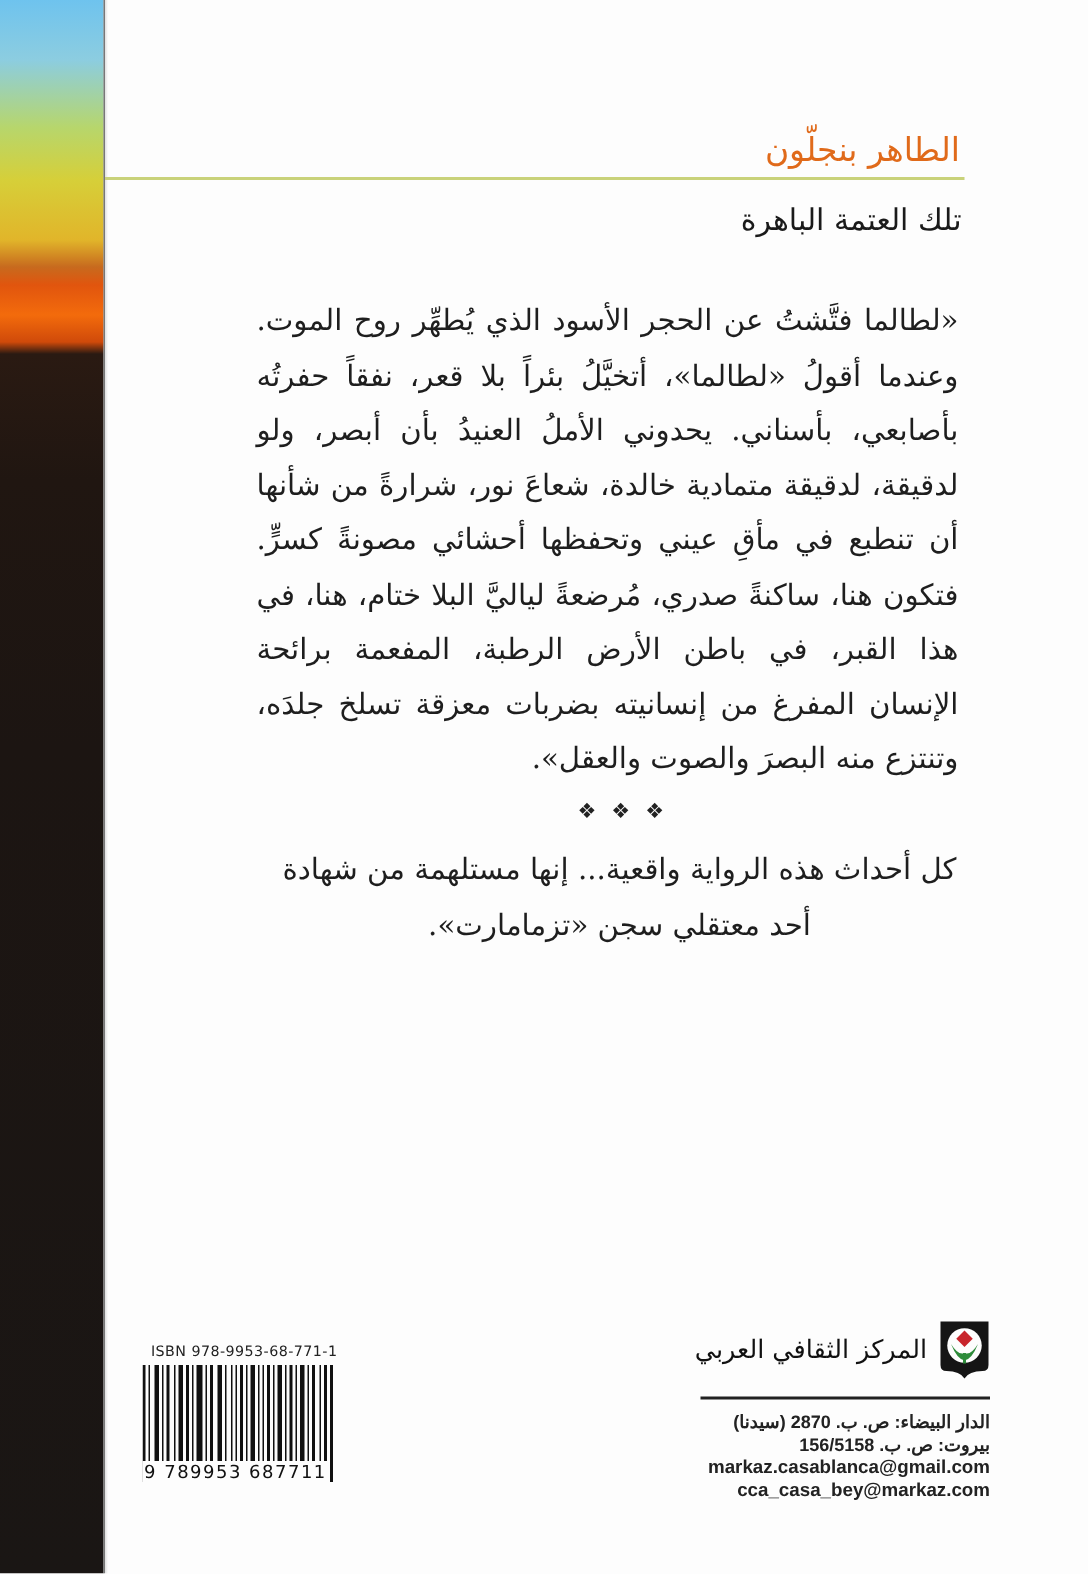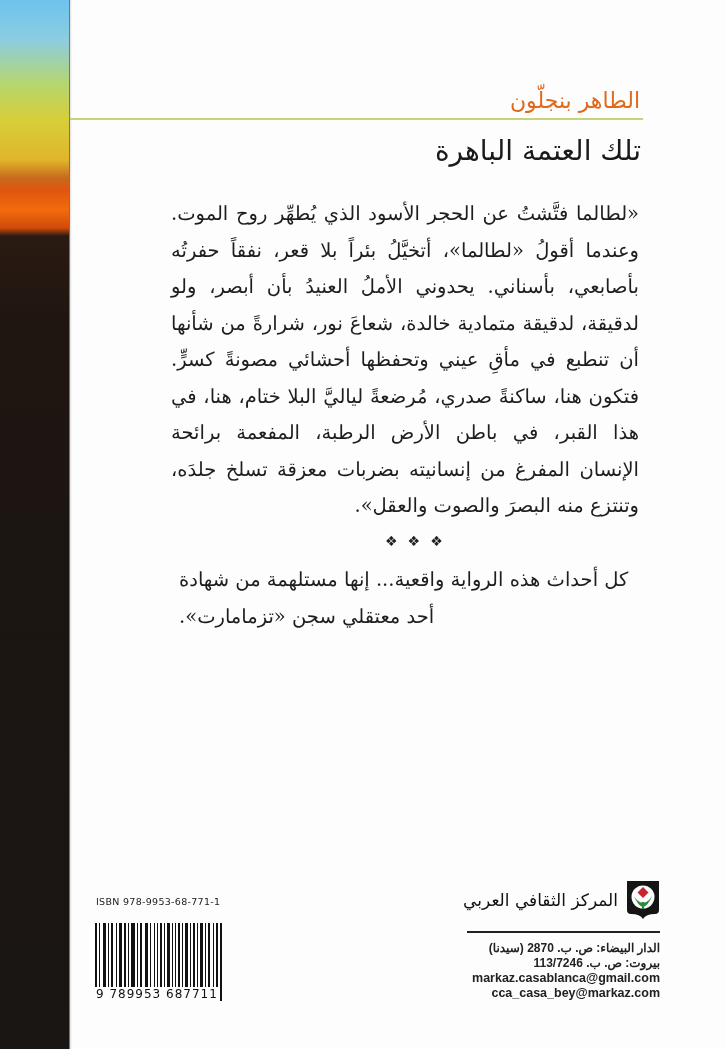--- a/index.html
+++ b/index.html
@@ -59,21 +59,21 @@
       width: 573px;
       height: 2px;
       background: #c9d27a;
     }
     .title {
       position: absolute;
       right: 84px;
       top: 134px;
       direction: rtl;
       font-family: "DejaVu Sans", sans-serif;
-      font-size: 28px;
+      font-size: 20px;
       font-weight: normal;
       color: #1a1a1a;
       letter-spacing: 0.5px;
     }
     .blurb {
       position: absolute;
       right: 86px;
       top: 196px;
       width: 468px;
       direction: rtl;
@@ -93,39 +93,40 @@
       font-size: 14px;
       color: #222;
       font-family: "DejaVu Sans", sans-serif;
     }
     .note {
       position: absolute;
       right: 78px;
       top: 562px;
       width: 468px;
       direction: rtl;
-      text-align: left;
+      text-align: center;
       font-size: 19.5px;
       line-height: 36.5px;
       color: #1e1e1e;
     }
     .barcode-block {
       position: absolute;
       left: 95px;
       top: 896px;
       width: 130px;
     }
     .isbn-label {
       font-family: "DejaVu Sans", sans-serif;
       font-size: 9.5px;
       letter-spacing: 0.3px;
       color: #222;
       white-space: nowrap;
       margin-left: 1px;
-      margin-bottom: 16px;
+      margin-bottom: 3px;
+      text-align: right;
     }
     .barcode {
       width: 128px;
       height: 78px;
       position: relative;
     }
     .barcode svg { display: block; }
     .barcode-number {
       font-family: "DejaVu Sans", sans-serif;
       font-size: 12px;
@@ -255,16 +256,16 @@
         <circle cx="17" cy="17" r="11.5" fill="#fdfdfd"></circle>
         <path d="M17 7 L22.5 12.5 L17 18 L11.5 12.5 Z" fill="#c8242b"></path>
         <path d="M8 16 Q13 24 17 22 Q21 24 26 16 Q22 26 17 27 Q12 26 8 16 Z" fill="#2e8b3a"></path>
         <rect x="16" y="22" width="2" height="7" fill="#2e8b3a"></rect>
       </svg>
     </span>
     <span class="pub-name">المركز الثقافي العربي</span>
   </div>
   <div class="pub-rule"></div>
   <div class="pub-line">الدار البيضاء: ص. ب. 2870 (سيدنا)</div>
-  <div class="pub-line">بيروت: ص. ب. 113/7246</div>
+  <div class="pub-line">بيروت: ص. ب. 156/5158</div>
   <div class="pub-line ltr">markaz.casablanca@gmail.com</div>
   <div class="pub-line ltr">cca_casa_bey@markaz.com</div>
 </div>
 
 </body></html>

